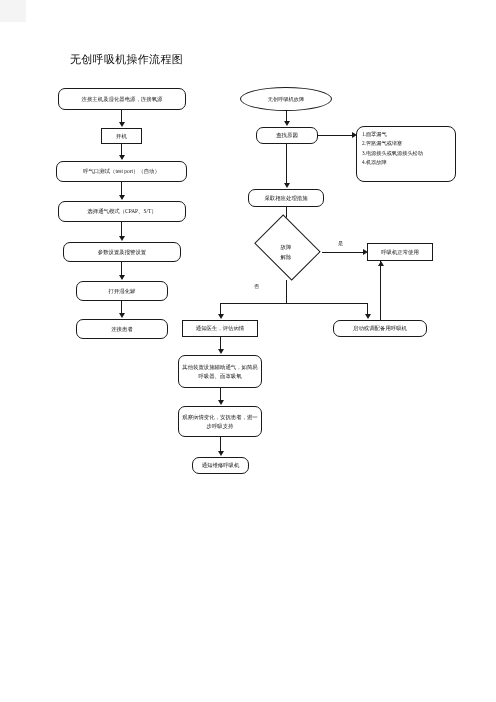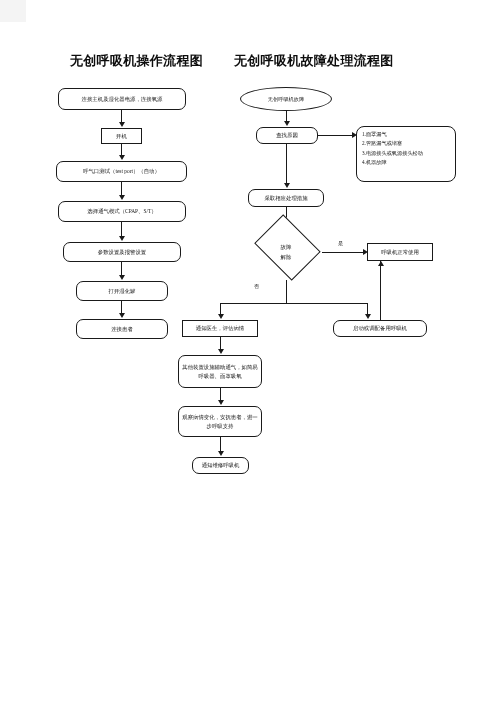--- a/index.html
+++ b/index.html
@@ -20,22 +20,22 @@
   }
   
   .page-tint {
     position: absolute;
     left: 0; top: 0;
     width: 26px; height: 22px;
     background: #f4f4f4;
   }
   .chart-title {
     position: absolute;
-    font-size: 13px;
-    font-weight: bold;
+    font-size: 11px;
+    font-weight: normal;
     letter-spacing: 0.3px;
     white-space: nowrap;
     color: #0d0d0d;
   }
   
   .node {
     position: absolute;
     box-sizing: border-box;
     border: 1px solid #1a1a1a;
     background: #ffffff;
@@ -168,21 +168,20 @@
   <div class="vline" style="left:121px; top:262px; height:14px;"></div>
   <div class="arrow-down" style="left:119px; top:275px;"></div>
 
   <div class="node round" style="left:76px; top:281px; width:92px; height:20px;">打开湿化罐</div>
 
   <div class="vline" style="left:121px; top:301px; height:13px;"></div>
   <div class="arrow-down" style="left:119px; top:313px;"></div>
 
   <div class="node round" style="left:76px; top:319px; width:92px; height:20px;">连接患者</div>
 
-  <div class="chart-title" style="left:234px; top:52px;">无创呼吸机故障处理流程图</div>
 
   <div class="ellipse" style="left:240px; top:87px; width:92px; height:24px;">无创呼吸机故障</div>
 
   <div class="vline" style="left:286px; top:111px; height:11px;"></div>
   <div class="arrow-down" style="left:284px; top:121px;"></div>
 
   <div class="node round" style="left:256px; top:127px; width:62px; height:17px;">查找原因</div>
 
   <div class="hline" style="left:318px; top:135px; width:35px;"></div>
   <div class="arrow-right" style="left:352px; top:132px;"></div>

